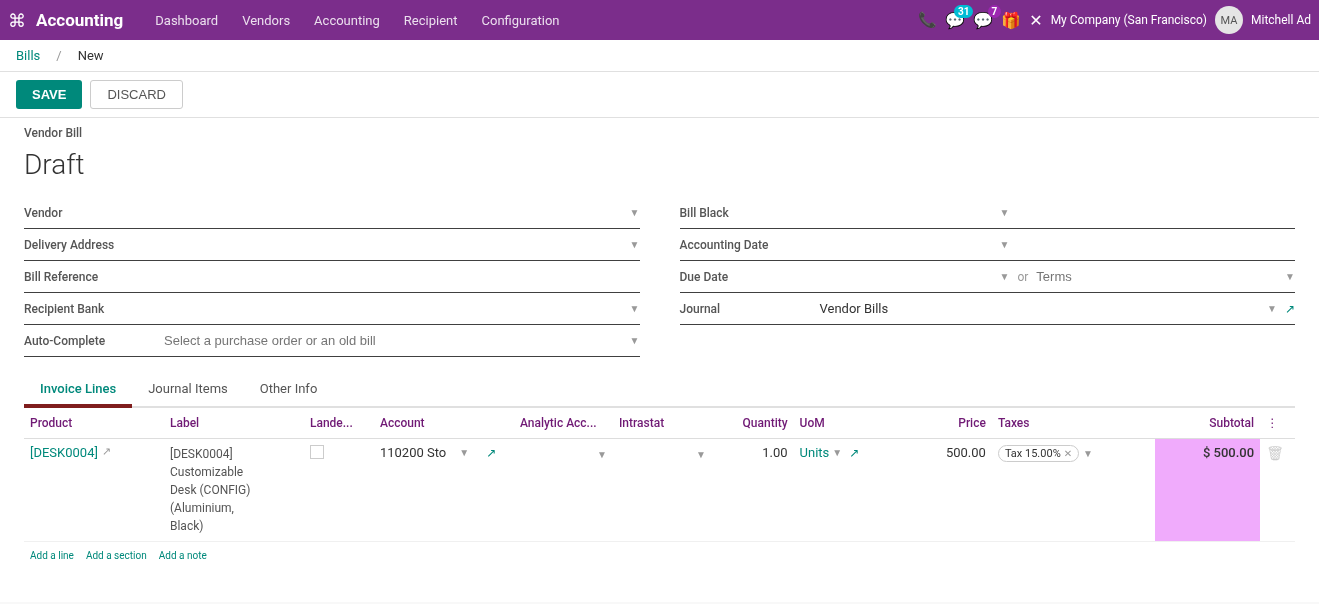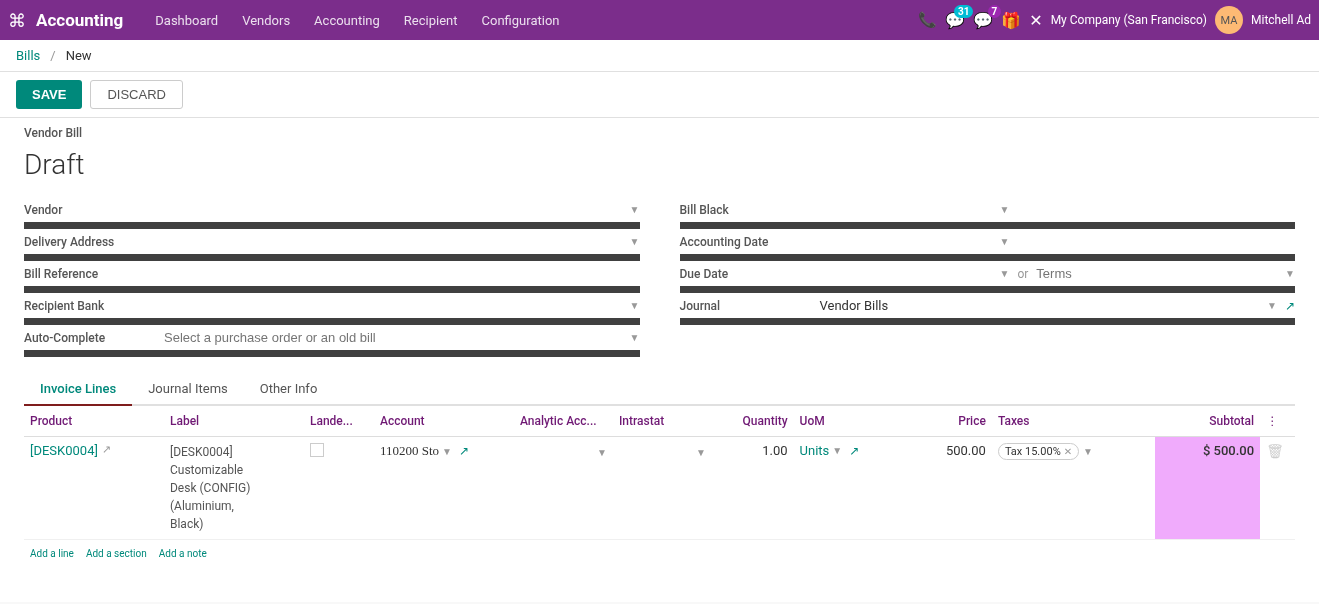--- a/index.html
+++ b/index.html
@@ -35,31 +35,31 @@
       top: -6px; right: -8px;
       background: #00BCD4;
       color: white;
       font-size: 10px;
       border-radius: 10px;
       padding: 1px 4px;
       font-weight: bold;
     }
     .nav-company { color: white; font-size: 12px; }
     .nav-user { color: white; font-size: 12px; }
-    .avatar { width: 28px; height: 28px; border-radius: 50%; background: #fdba74; display: inline-flex; align-items: center; justify-content: center; font-size: 11px; color: #555; }
+    .avatar { width: 28px; height: 28px; border-radius: 50%; background: #e5e5e5; display: inline-flex; align-items: center; justify-content: center; font-size: 11px; color: #555; }
 
     
     .breadcrumb-bar {
       padding: 8px 16px;
       font-size: 13px;
       background: white;
       border-bottom: 1px solid #e0e0e0;
       display: flex;
       align-items: center;
-      gap: 10px;
+      gap: 16px;
     }
     .breadcrumb-link { color: #00897B; cursor: pointer; text-decoration: none; }
     .breadcrumb-sep { color: #999; }
     .breadcrumb-current { color: #333; }
 
     
     .action-bar {
       padding: 8px 16px;
       background: white;
       border-bottom: 1px solid #e0e0e0;
@@ -113,21 +113,21 @@
     .form-grid {
       display: grid;
       grid-template-columns: 1fr 1fr;
       gap: 0 40px;
       margin-bottom: 16px;
     }
 
     .form-row {
       display: flex;
       align-items: center;
-      border-bottom: 7px solid #404040;
+      border-bottom: 1px solid #404040;
       min-height: 32px;
       padding: 2px 0;
     }
 
     .form-label {
       width: 140px;
       min-width: 140px;
       color: #555;
       font-size: 12px;
       font-weight: 500;
@@ -182,21 +182,21 @@
       padding: 8px 16px;
       cursor: pointer;
       font-size: 13px;
       color: #555;
       border-bottom: 2px solid transparent;
       margin-bottom: -2px;
     }
 
     .tab.active {
       color: #00897B;
-      border-bottom: 2px solid #7f1d1d;
+      border-bottom: 4px solid #7f1d1d;
       font-weight: 500;
     }
 
     
     .invoice-table {
       width: 100%;
       border-collapse: collapse;
       margin-top: 0;
     }
 
@@ -220,21 +220,21 @@
       border-bottom: 1px solid #f0f0f0;
     }
 
     .product-cell { color: #333; display: flex; align-items: flex-start; gap: 4px; }
     .product-name { color: #00897B; cursor: pointer; }
     .product-edit-icon { color: #999; font-size: 11px; cursor: pointer; }
 
     .label-cell { color: #555; font-size: 12px; line-height: 1.5; }
     .checkbox-placeholder { width: 14px; height: 14px; border: 1px solid #ccc; display: inline-block; }
 
-    .account-cell { display: flex; align-items: center; gap: 3px; color: #333; font-family: Liberation Serif, serif; }
+    .account-cell { display: flex; align-items: center; gap: 13px; color: #333; }
     .analytic-cell { display: flex; align-items: center; gap: 3px; }
     .intrastat-cell { display: flex; align-items: center; gap: 3px; }
 
     .qty-cell { text-align: right; color: #333; }
 
     .uom-cell { display: flex; align-items: center; gap: 3px; }
     .uom-value { color: #00897B; cursor: pointer; }
 
     .price-cell { text-align: right; color: #333; }
 

